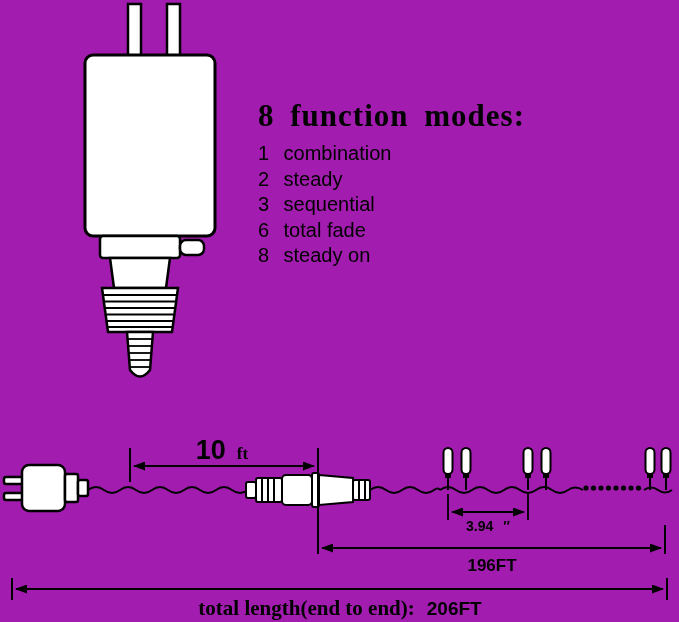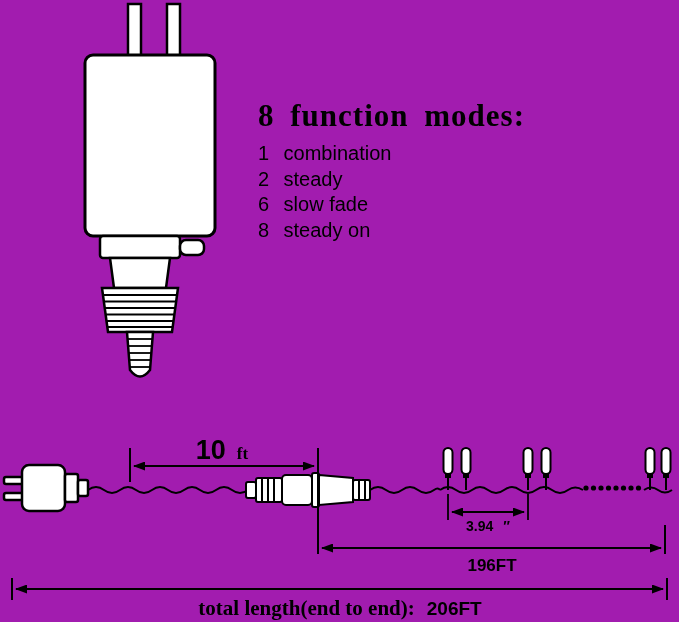--- a/index.html
+++ b/index.html
@@ -72,22 +72,26 @@
     <ul class="modes-list">
       <li class="mode-item">
         <span class="mode-num">1</span>
         <span class="mode-label">combination</span>
       </li>
       <li class="mode-item">
         <span class="mode-num">2</span>
         <span class="mode-label">steady</span>
       </li>
       <li class="mode-item">
+        <span class="mode-num">3</span>
+        <span class="mode-label">sequential</span>
+      </li>
+      <li class="mode-item">
         <span class="mode-num">6</span>
-        <span class="mode-label">slow fade</span>
+        <span class="mode-label">total fade</span>
       </li>
       <li class="mode-item">
         <span class="mode-num">8</span>
         <span class="mode-label">steady on</span>
       </li>
     </ul>
   </div>
 
   <svg class="diagram-svg" width="679" height="194" viewBox="0 0 679 194">
     <defs>

